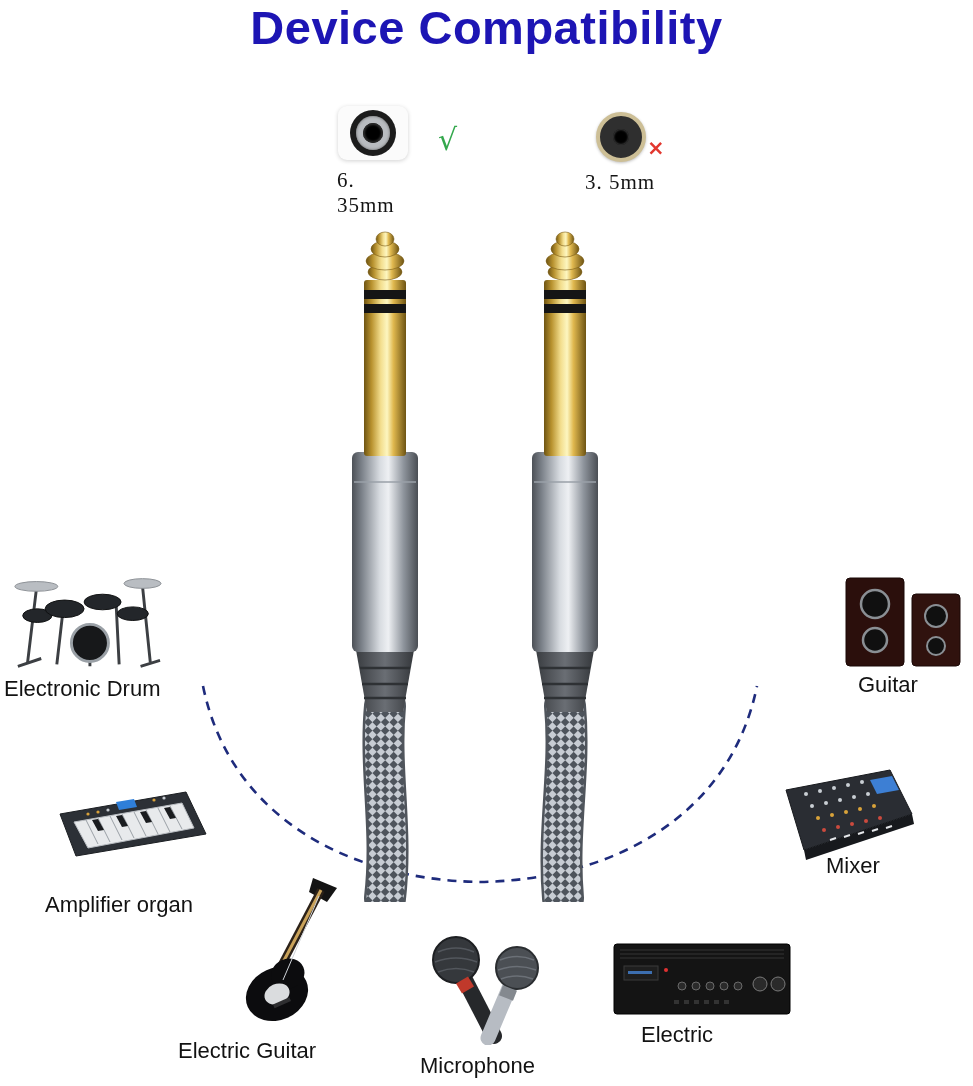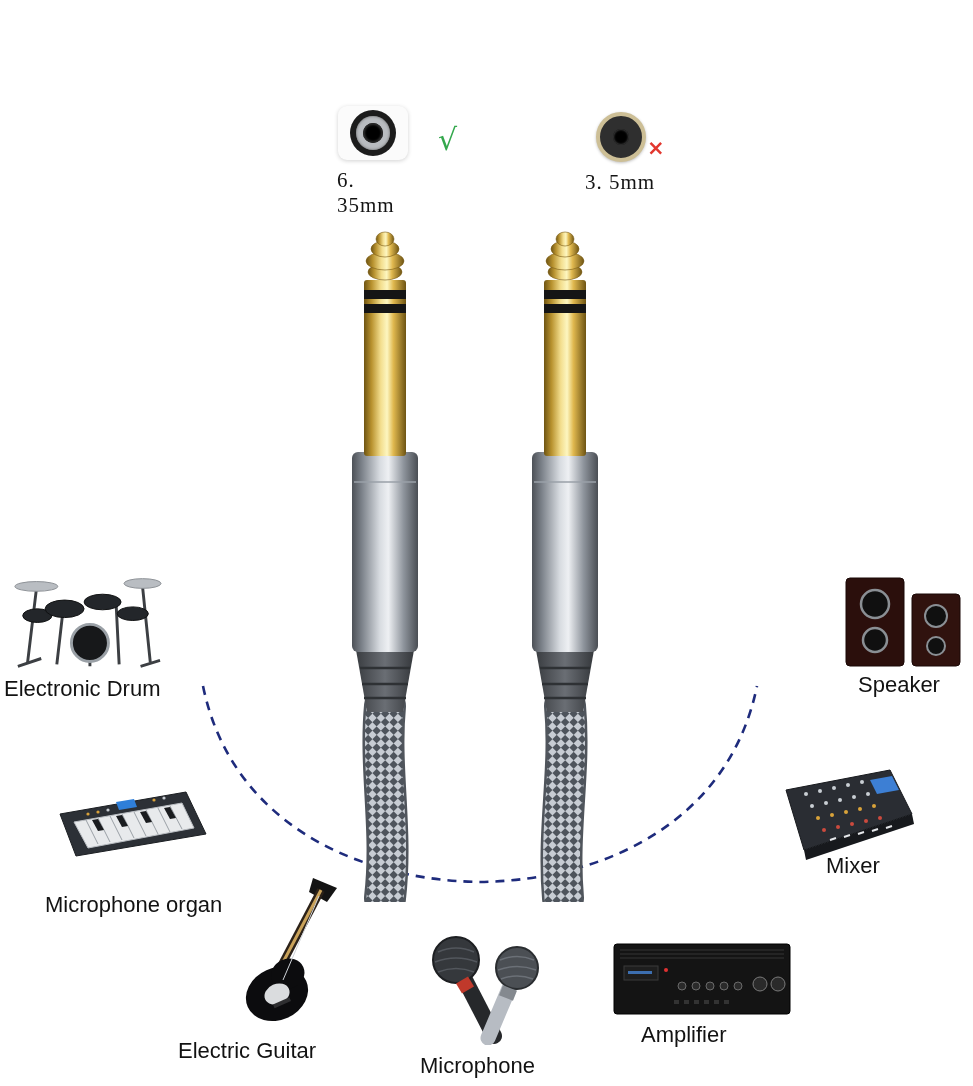--- a/index.html
+++ b/index.html
@@ -49,20 +49,21 @@
   .abs{position:absolute;}
   .device-label{
     position:absolute;font-size:22px;color:var(--label,#121212);white-space:nowrap;
   }
 </style>
 </head>
 <body>
 
 <div id="canvas" style="--title: #1d15b4; --check: #34a84d; --cross: #e2372f; --arc: #1e2b7c; --label: #121212;">
 
+  <div class="title">Device Compatibility</div>
 
   <div class="jack-group" style="left:337px;top:106px;width:72px;">
     <div class="jack-tile">
       <div class="jack-socket-635">
         <div class="jack-ring-635">
             <div class="jack-hole"></div>
           </div>
       </div>
     </div>
     <div class="size-label">6. 35mm</div>
@@ -194,21 +195,21 @@
   <div class="device-label" style="left:4px;top:676px;">Electronic Drum</div>
 
   <svg class="abs" style="left:838px;top:576px;z-index:3;" width="130" height="95" viewBox="0 0 130 95">
     <rect x="8" y="2" width="58" height="88" rx="4" fill="#2b0f0c" stroke="#1a0806"></rect>
     <circle cx="37" cy="28" r="14" fill="#101010" stroke="#8a8f94" stroke-width="2.5"></circle>
     <circle cx="37" cy="64" r="12" fill="#101010" stroke="#8a8f94" stroke-width="2.5"></circle>
     <rect x="74" y="18" width="48" height="72" rx="4" fill="#30120e" stroke="#1a0806"></rect>
     <circle cx="98" cy="40" r="11" fill="#101010" stroke="#8a8f94" stroke-width="2"></circle>
     <circle cx="98" cy="70" r="9" fill="#101010" stroke="#8a8f94" stroke-width="2"></circle>
   </svg>
-  <div class="device-label" style="left:858px;top:672px;">Speaker</div>
+  <div class="device-label" style="left:858px;top:672px;">Guitar</div>
 
   <svg class="abs" style="left:58px;top:776px;z-index:3;" width="150" height="92" viewBox="0 0 150 92">
     <polygon points="2,38 128,16 148,58 18,80" fill="#2c3036" stroke="#1b1e22"></polygon>
     <polygon points="16,46 124,27 136,52 30,72" fill="#e8eaec" stroke="#b9bdc2"></polygon>
     <g stroke="#9aa0a6" stroke-width="1">
       <path d="M28,44 L40,68 M40,42 L52,66 M52,40 L64,64 M64,38 L76,62 M76,36 L88,60 M88,34 L100,58 M100,32 L112,56 M112,30 L124,53"></path>
     </g>
     <g fill="#1a1c1f">
       <polygon points="34,44 40,43 46,54 40,55"></polygon>
       <polygon points="58,40 64,39 70,50 64,51"></polygon>
@@ -219,21 +220,21 @@
     <g fill="#d9a23a">
         <circle cx="30" cy="38" r="1.6"></circle>
         <circle cx="40" cy="36" r="1.6"></circle>
         <circle cx="96" cy="24" r="1.6"></circle>
       </g>
     <g fill="#c9ced4">
         <circle cx="50" cy="34" r="1.6"></circle>
         <circle cx="106" cy="22" r="1.6"></circle>
       </g>
   </svg>
-  <div class="device-label" style="left:45px;top:892px;">Microphone organ</div>
+  <div class="device-label" style="left:45px;top:892px;">Amplifier organ</div>
 
   <svg class="abs" style="left:778px;top:762px;z-index:3;" width="140" height="100" viewBox="0 0 140 100">
     <polygon points="8,28 112,8 134,52 26,88" fill="#2a2d33" stroke="#17191d"></polygon>
     <polygon points="26,88 134,52 136,62 28,98" fill="#17191d"></polygon>
     <polygon points="92,18 114,14 121,28 99,32" fill="#3d7fd4"></polygon>
     <g fill="#c9ced4">
       <circle cx="28" cy="32" r="2"></circle>
         <circle cx="42" cy="29" r="2"></circle>
         <circle cx="56" cy="26" r="2"></circle>
         <circle cx="70" cy="23" r="2"></circle>
@@ -311,15 +312,15 @@
     <circle cx="166" cy="46" r="7" fill="#2a2a2a" stroke="#7a7a7a"></circle>
     <g fill="#333">
       <rect x="62" y="62" width="5" height="4"></rect>
         <rect x="72" y="62" width="5" height="4"></rect>
         <rect x="82" y="62" width="5" height="4"></rect>
       <rect x="92" y="62" width="5" height="4"></rect>
         <rect x="102" y="62" width="5" height="4"></rect>
         <rect x="112" y="62" width="5" height="4"></rect>
     </g>
   </svg>
-  <div class="device-label" style="left:641px;top:1022px;">Amplifier</div>
+  <div class="device-label" style="left:641px;top:1022px;">Electric</div>
 
 </div>
 
 </body></html>

